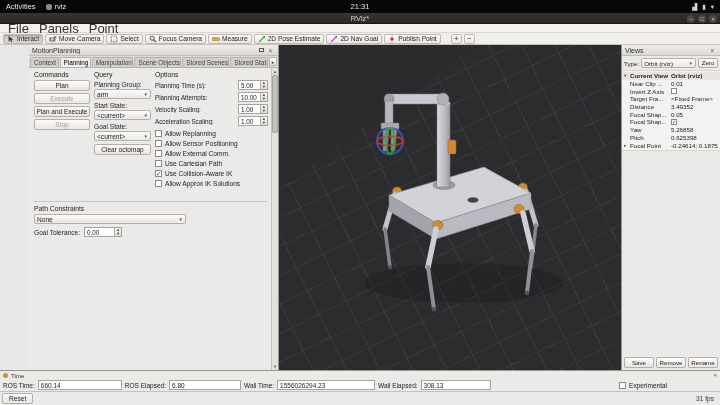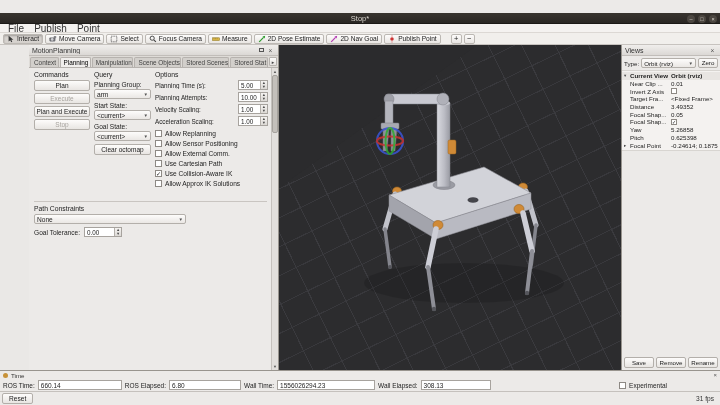--- a/index.html
+++ b/index.html
@@ -15,21 +15,21 @@
   .app-dot{width:6px;height:6px;border-radius:2px;background:#8a8a8a;display:inline-block;}
   .tb-center{position:absolute;left:50%;transform:translateX(-50%);display:flex;gap:3px;align-items:center;}
   .tb-right{margin-left:auto;display:flex;gap:5px;align-items:center;font-size:6.5px;color:#d5d5d5;}
 
   
   .title-bar{position:absolute;top:13px;left:0;right:0;height:11px;background:linear-gradient(#38342f,#2a2724);border-bottom:1px solid #1b1916;color:#d9d5cd;display:flex;align-items:center;justify-content:center;font-size:7.5px;z-index:19;}
   .win-controls{position:absolute;right:3px;top:1.5px;display:flex;gap:3px;}
   .win-btn{width:8px;height:8px;border-radius:50%;background:#4c4741;color:#ddd9d1;font-size:5.5px;line-height:8px;text-align:center;display:inline-block;}
 
   
-  .menu-bar{position:absolute;top:24px;left:0;right:0;height:9px;background:#f4f2f0;border-bottom:1px solid #dcd8d4;display:flex;align-items:center;padding:0 3px;font-size:10px;color:#333;z-index:18;}
+  .menu-bar{position:absolute;top:24px;left:0;right:0;height:9px;background:#f4f2f0;border-bottom:1px solid #dcd8d4;display:flex;align-items:center;padding:0 3px;font-size:13px;color:#333;z-index:18;}
   .menu-item{padding:0 5px;}
   .menu-item::first-letter{text-decoration:underline;}
 
   
   .toolbar{position:absolute;top:33px;left:0;right:0;height:12px;background:#f1efec;border-bottom:1px solid #c7c3bf;display:flex;align-items:center;padding:0 3px;gap:2px;z-index:18;}
   .tool{display:inline-flex;align-items:center;gap:2px;height:10px;padding:0 3px;font-size:6.6px;color:#222;background:linear-gradient(#fdfcfb,#e9e6e3);border:1px solid #bcb8b3;border-radius:2px;white-space:nowrap;}
   .tool.active{background:#d7d3cf;box-shadow:inset 0 1px 2px rgba(0,0,0,.25);}
   .ticon{width:8px;height:8px;flex:none;}
   .tool-sm{width:11px;justify-content:center;padding:0;font-size:7.5px;line-height:1;}
   .tool-gap{width:6px;}
@@ -116,33 +116,50 @@
   .fps{margin-left:auto;padding-right:4px;color:#333;}
 
   
   .watermark{position:absolute;left:498px;top:367px;z-index:40;font-size:13px;font-weight:bold;color:#fff;text-shadow:0 0 2px rgba(0,0,0,.9),0 1px 3px rgba(0,0,0,.8);letter-spacing:1px;}
 </style>
 </head>
 <body>
 
 <div class="screen">
 
+  <div class="top-bar">
+    <div class="tb-left">
+      <span class="tb-item">Activities</span>
+      <span class="tb-item tb-app">
+        <span class="app-dot"></span>
+        <span>rviz</span>
+      </span>
+    </div>
+    <div class="tb-center">
+      <span>21:31</span>
+    </div>
+    <div class="tb-right">
+      <span>▟</span>
+      <span>▮</span>
+      <span>▾</span>
+    </div>
+  </div>
 
   <div class="title-bar">
-    <span>Stop*</span>
+    <span>RViz*</span>
     <span class="win-controls">
       <span class="win-btn">–</span>
       <span class="win-btn">□</span>
       <span class="win-btn">×</span>
     </span>
   </div>
 
   <div class="menu-bar">
     <span class="menu-item">File</span>
-    <span class="menu-item">Publish</span>
+    <span class="menu-item">Panels</span>
     <span class="menu-item">Point</span>
   </div>
 
   <div class="toolbar">
     <span class="tool active">
       <svg class="ticon" viewBox="0 0 10 10">
           <polygon points="2,1 2,8.2 4.1,6.5 5.3,9 6.6,8.4 5.4,6 8,5.8" fill="#3a3a3a"></polygon>
         </svg>
       <span>Interact</span>
     </span>

